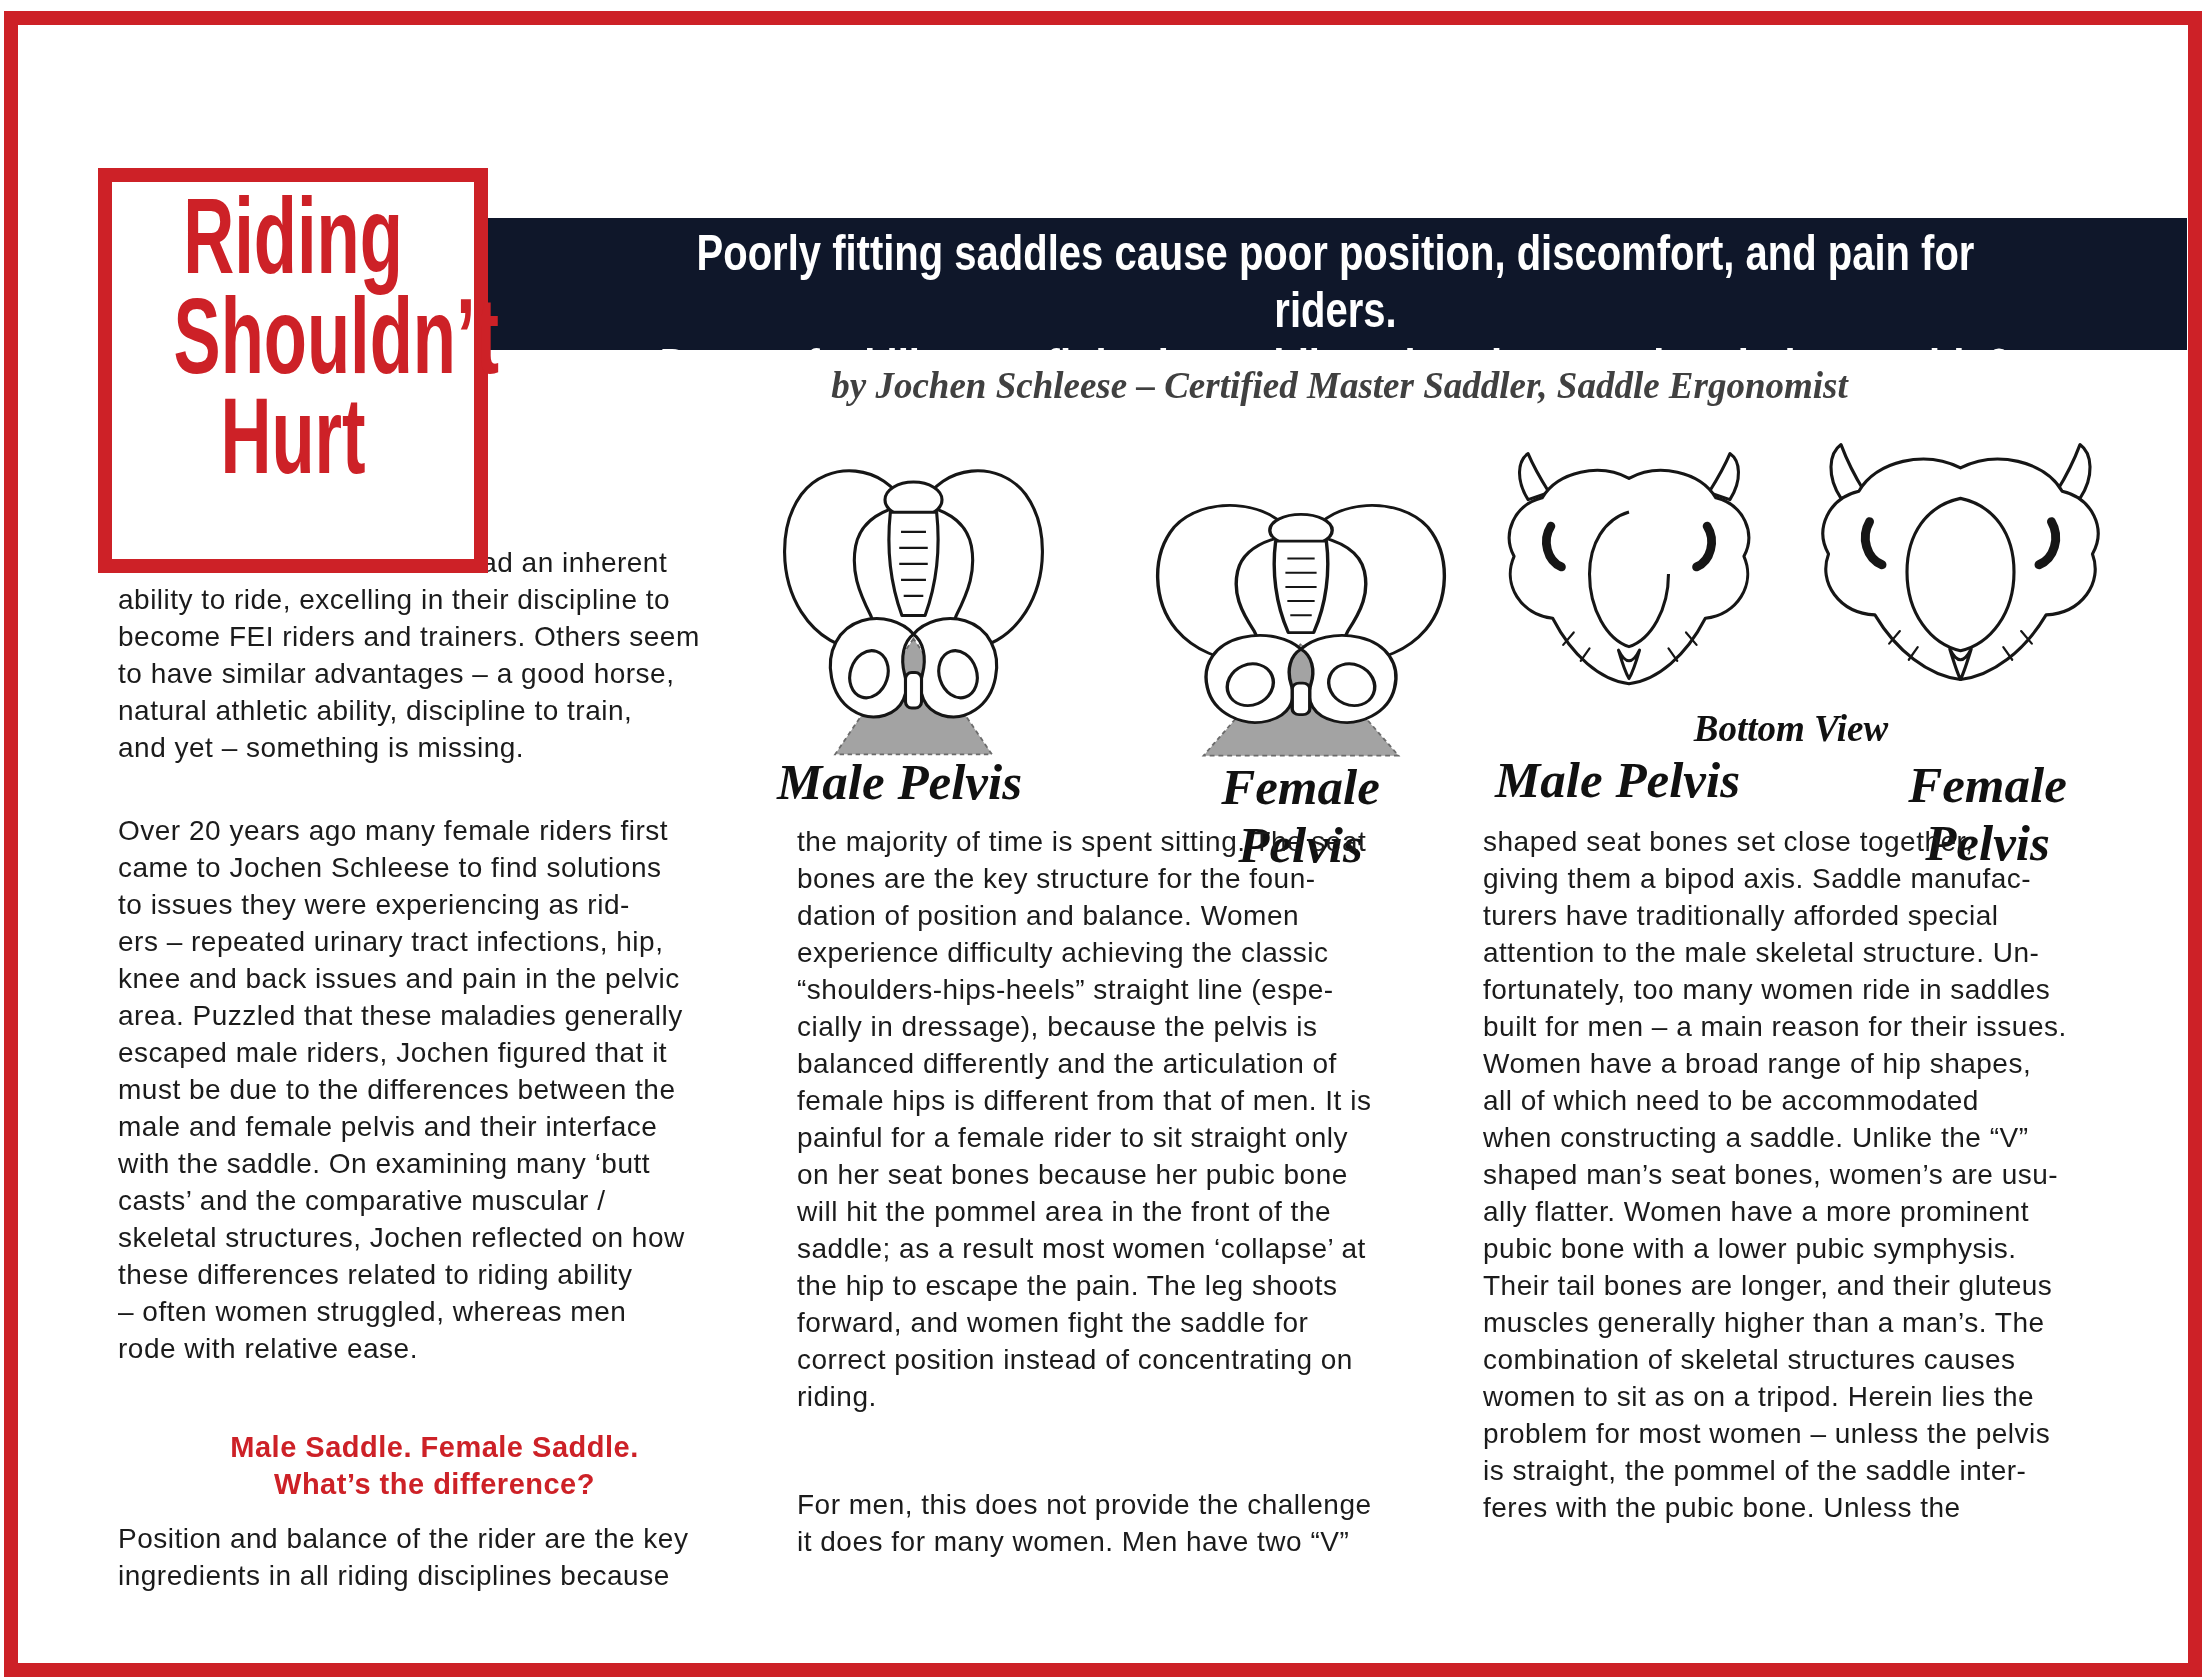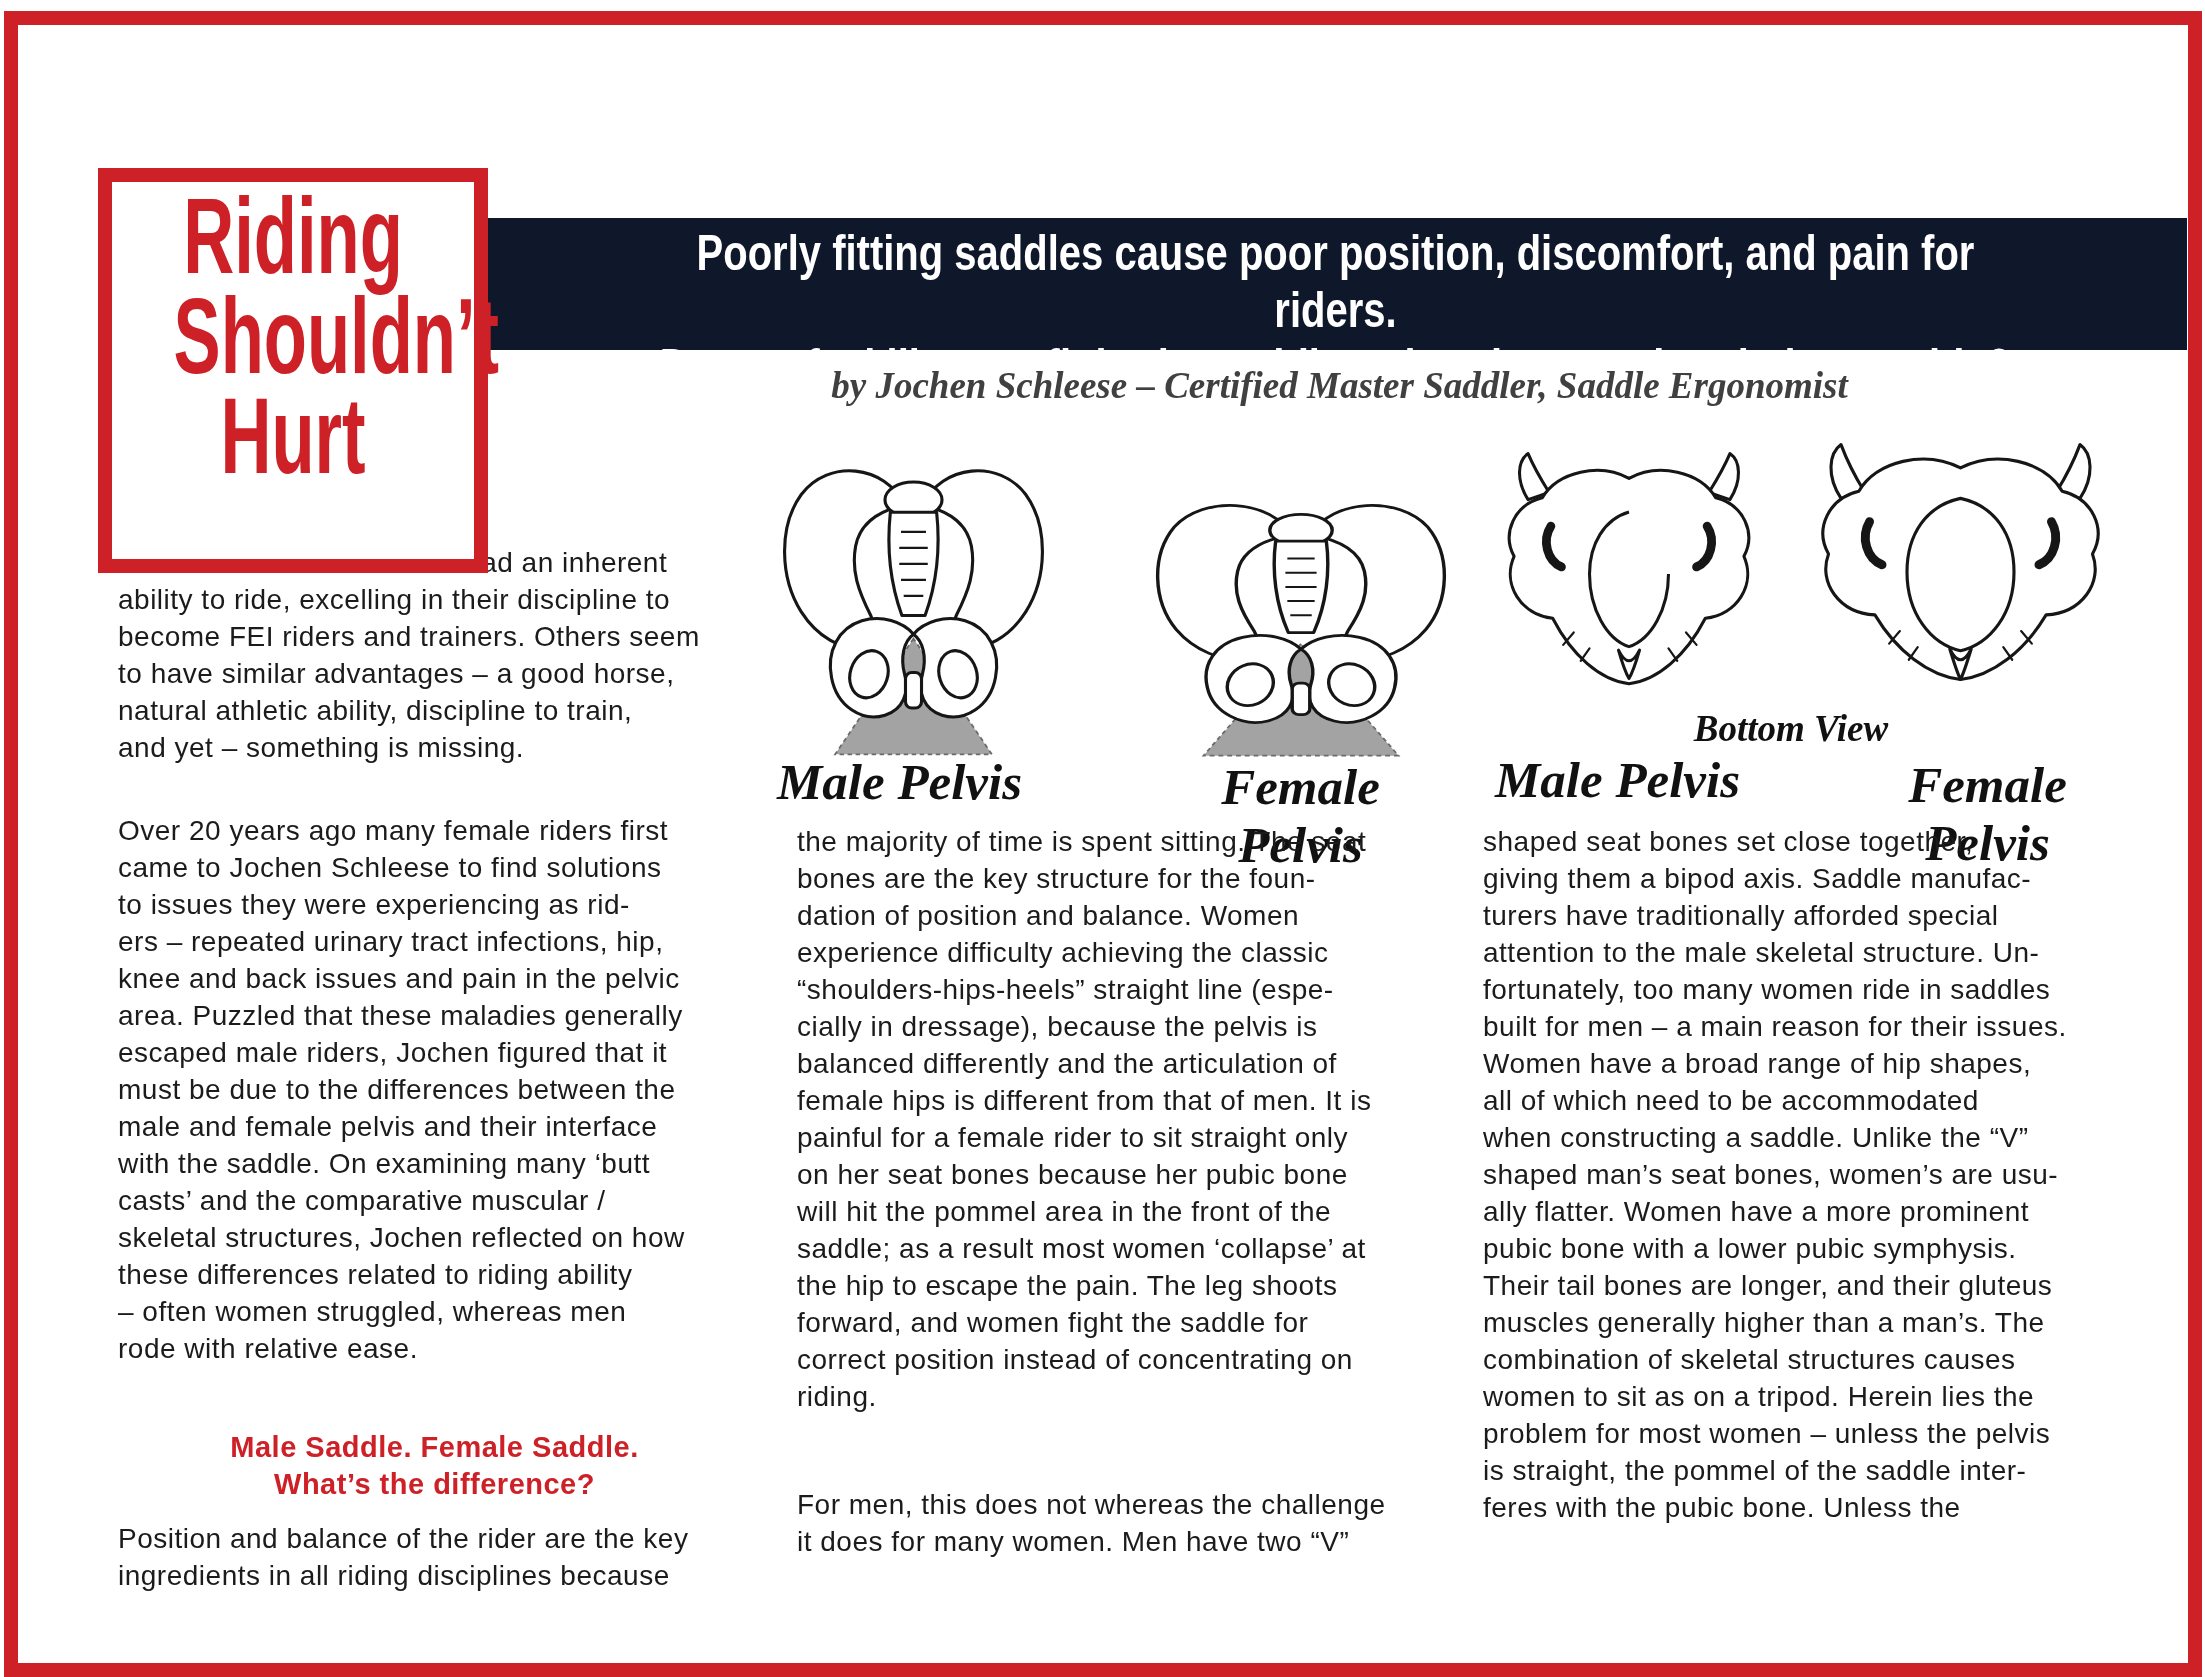--- a/index.html
+++ b/index.html
@@ -174,21 +174,21 @@
 balanced differently and the articulation of
 female hips is different from that of men. It is
 painful for a female rider to sit straight only
 on her seat bones because her pubic bone
 will hit the pommel area in the front of the
 saddle; as a result most women ‘collapse’ at
 the hip to escape the pain. The leg shoots
 forward, and women fight the saddle for
 correct position instead of concentrating on
 riding.</p>
-    <p class="gap-top">For men, this does not whereas the challenge
+    <p class="gap-top">For men, this does not provide the challenge
 it does for many women. Men have two “V”</p>
   </div>
 
   <div class="col" id="col3">
     <p>shaped seat bones set close together,
 giving them a bipod axis. Saddle manufac-
 turers have traditionally afforded special
 attention to the male skeletal structure.  Un-
 fortunately, too many women ride in saddles
 built for men – a main reason for their issues.

